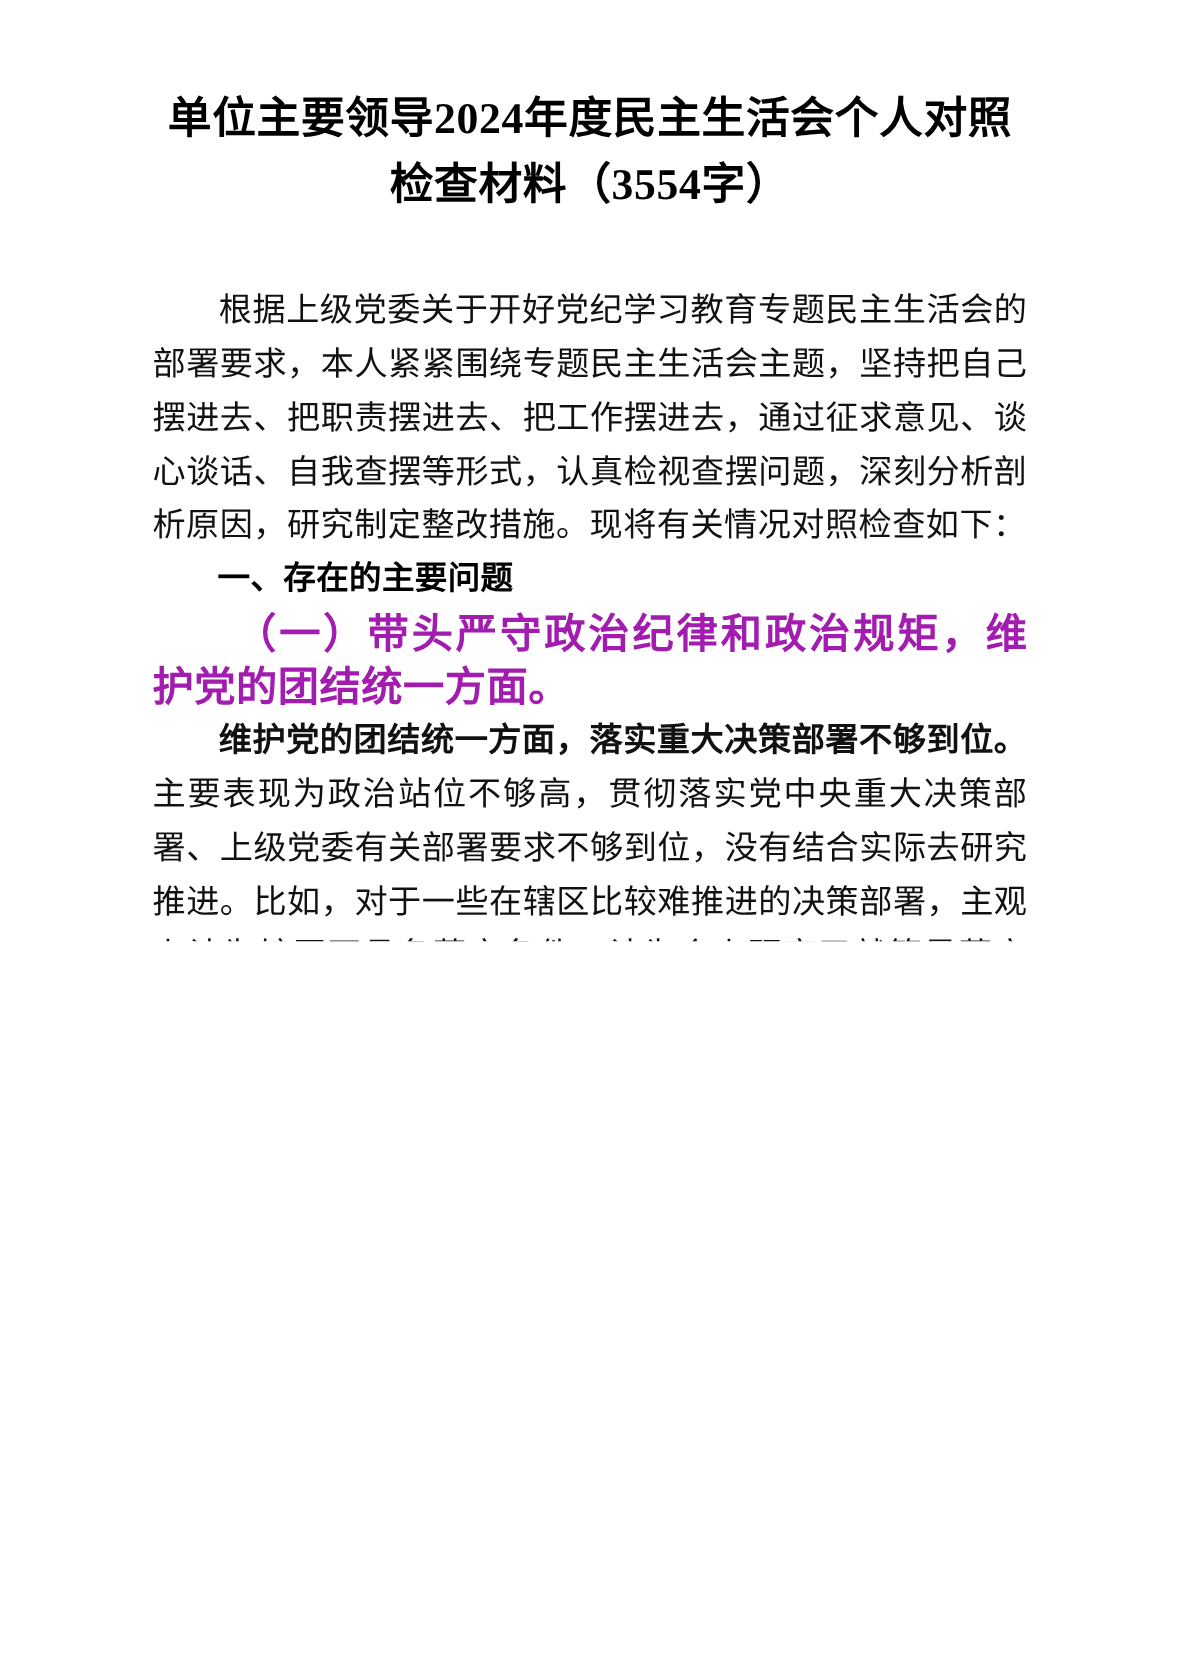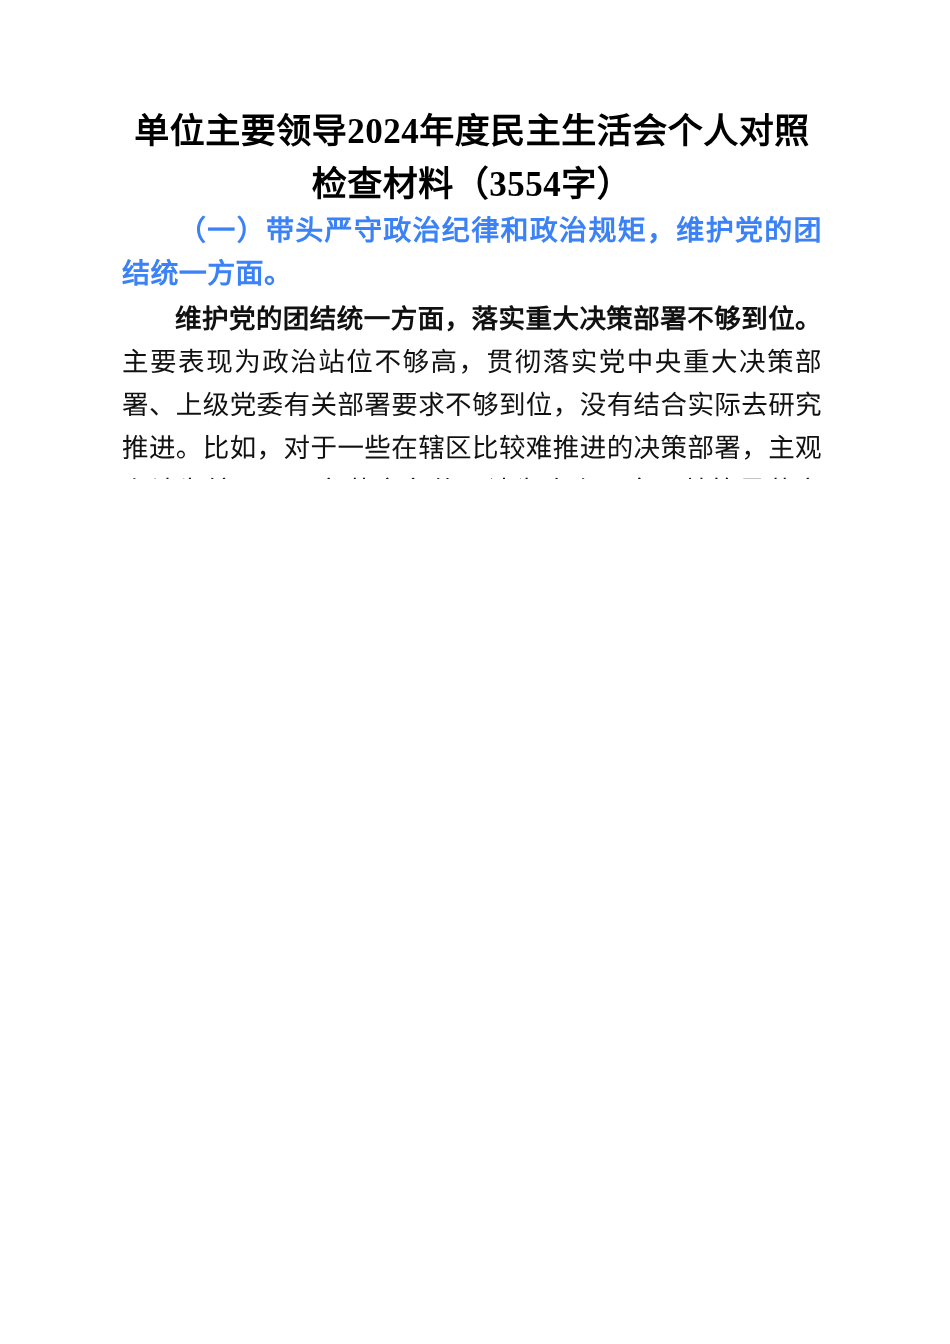--- a/index.html
+++ b/index.html
@@ -28,21 +28,21 @@
   .content {
     position: absolute;
     left: 122px;
     top: 0;
     width: 700px;
   }
 
   
   .doc-title {
     margin: 0;
-    padding-top: 105px;
+    padding-top: 68px;
     font-family: "Liberation Serif", "DejaVu Serif", serif;
     font-weight: 700;
     font-size: 35px;
     line-height: 53px;
     text-align: center;
     letter-spacing: 0.5px;
     color: #000;
     -webkit-font-smoothing: none;
   }
 
@@ -71,50 +71,52 @@
     line-height: 43px;
     font-weight: 700;
     text-indent: 2em;
     letter-spacing: 0.3px;
     color: #000;
   }
 
   
   .sub-heading {
     margin: 0;
-    font-family: Liberation Mono, monospace;
-    font-size: 28px;
+    font-family: Liberation Sans, sans-serif;
+    font-size: 33px;
     line-height: 43px;
     font-weight: 700;
     text-indent: 2em;
     text-align: justify;
     text-justify: inter-ideograph;
     letter-spacing: 0.4px;
-    color: #3b82f6;
+    color: #a21caf;
   }
 
   .lead {
     font-weight: 700;
   }
 
   .clipped {
     
     max-height: 182px;
     overflow: hidden;
   }
 </style>
 </head>
 <body>
 
 <div class="page">
   <div class="content">
 
     <h1 class="doc-title">单位主要领导2024年度民主生活会个人对照检查材料（3554字）</h1>
 
+    <p class="para first">根据上级党委关于开好党纪学习教育专题民主生活会的部署要求，本人紧紧围绕专题民主生活会主题，坚持把自己摆进去、把职责摆进去、把工作摆进去，通过征求意见、谈心谈话、自我查摆等形式，认真检视查摆问题，深刻分析剖析原因，研究制定整改措施。现将有关情况对照检查如下：</p>
 
+    <p class="sec-heading">一、存在的主要问题</p>
 
 
     <p class="sub-heading">（一）带头严守政治纪律和政治规矩，维护党的团结统一方面。</p>
 
     <p class="para clipped">
       <span class="lead">维护党的团结统一方面，落实重大决策部署不够到位。</span><span>主要表现为政治站位不够高，贯彻落实党中央重大决策部署、上级党委有关部署要求不够到位，没有结合实际去研究推进。比如，对于一些在辖区比较难推进的决策部署，主观上认为辖区不具备落实条件，认为会上研究了就算是落实了，没有真正花精力去推动落实。</span>
     </p>
 
   </div>
 </div>

